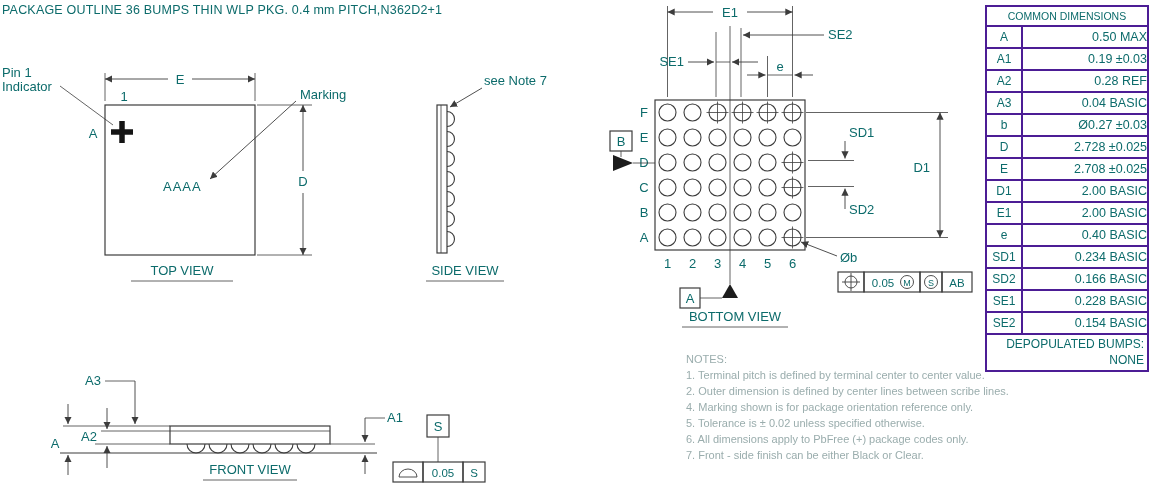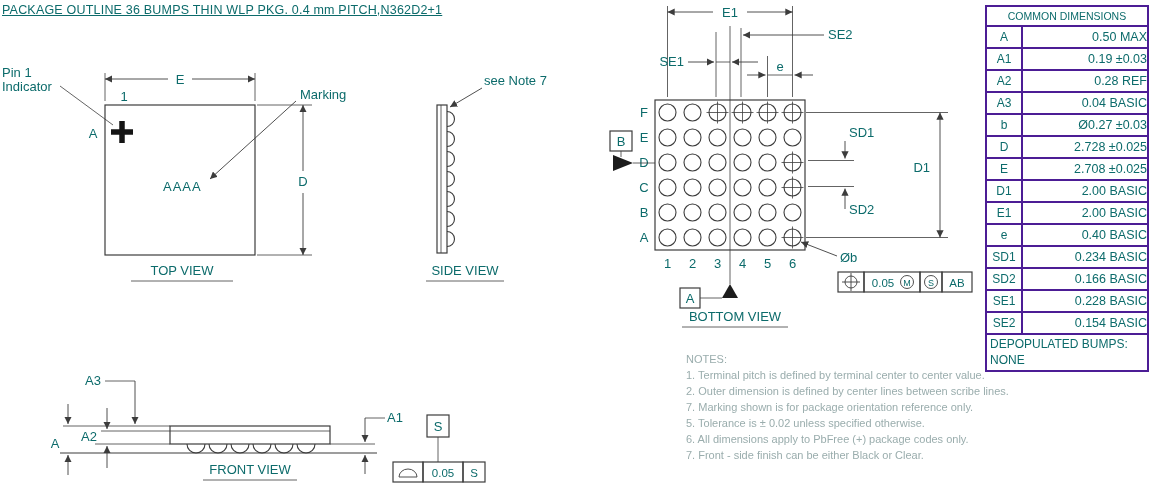--- a/index.html
+++ b/index.html
@@ -1,19 +1,19 @@
 <!DOCTYPE html>
 <html><head>
 <meta charset="utf-8">
 <style>
   * { margin:0; padding:0; box-sizing:border-box; }
   html,body { background:#ffffff; }
   body { font-family:"Liberation Sans", sans-serif; }
   #screen { position:relative; width:1150px; height:483px; background:#ffffff; overflow:hidden; }
-  .abs { position:absolute;text-decoration:underline; }
+  .abs { position:absolute; }
   svg.view { position:absolute; overflow:visible; }
 
   .ln    { fill:none; stroke:#3c3c3c; stroke-width:1.2; }
   .thin  { fill:none; stroke:#3c3c3c; stroke-width:0.8; }
   .dim   { fill:none; stroke:#3c3c3c; stroke-width:0.9; }
   .heavy { fill:none; stroke:#141414; stroke-width:5.5; }
   .fillk { fill:#1c1c1c; stroke:none; }
   .bump  { fill:none; stroke:#3c3c3c; stroke-width:1.1; }
   .bump-cross { fill:none; stroke:#3c3c3c; stroke-width:0.8; }
 
@@ -21,21 +21,21 @@
   text.small { font-size:11.5px; }
   text.tiny  { font-size:9px; }
 
   #title { left:2px; top:3px; font-size:12.5px; color:#0c6b6b; letter-spacing:0.2px; white-space:nowrap; }
 
   #dim-table { position:absolute; left:985px; top:5px; width:164px; border-collapse:collapse; color:#0c6b6b; }
   #dim-table th, #dim-table td { border:2px solid #4c1d95; }
   #dim-table th.hdr { font-size:10.5px; font-weight:normal; height:20px; text-align:center; }
   #dim-table td.sym { width:36px; text-align:center; font-size:12px; height:22px; }
   #dim-table td.val { text-align:right; font-size:12.5px; }
-  #dim-table td.foot { font-size:12px; text-align:left; padding:2px 3px; line-height:1.3; }
+  #dim-table td.foot { font-size:12px; text-align:right; padding:2px 3px; line-height:1.3; }
 
   #notes { position:absolute; left:686px; top:351px; width:464px; color:#9aadad; font-size:11px; line-height:16px; }
 </style>
 </head>
 <body>
 
 <div id="screen">
 
   <div id="title" class="abs">PACKAGE OUTLINE 36 BUMPS THIN WLP PKG. 0.4 mm PITCH,N362D2+1</div>
 
@@ -383,20 +383,20 @@
       </td>
         </tr>
     </tfoot>
   </table>
 
   <div id="notes">
     <div>NOTES:</div>
     <div>
         <div>1. Terminal pitch is defined by terminal center to center value.</div>
         <div>2. Outer dimension is defined by center lines between scribe lines.</div>
-        <div>7. Marking shown is for package orientation reference only.</div>
+        <div>4. Marking shown is for package orientation reference only.</div>
         <div>5. Tolerance is ± 0.02 unless specified otherwise.</div>
         <div>6. All dimensions apply to PbFree (+) package codes only.</div>
         <div>7. Front - side finish can be either Black or Clear.</div>
       </div>
   </div>
 
 </div>
 
 </body></html>

